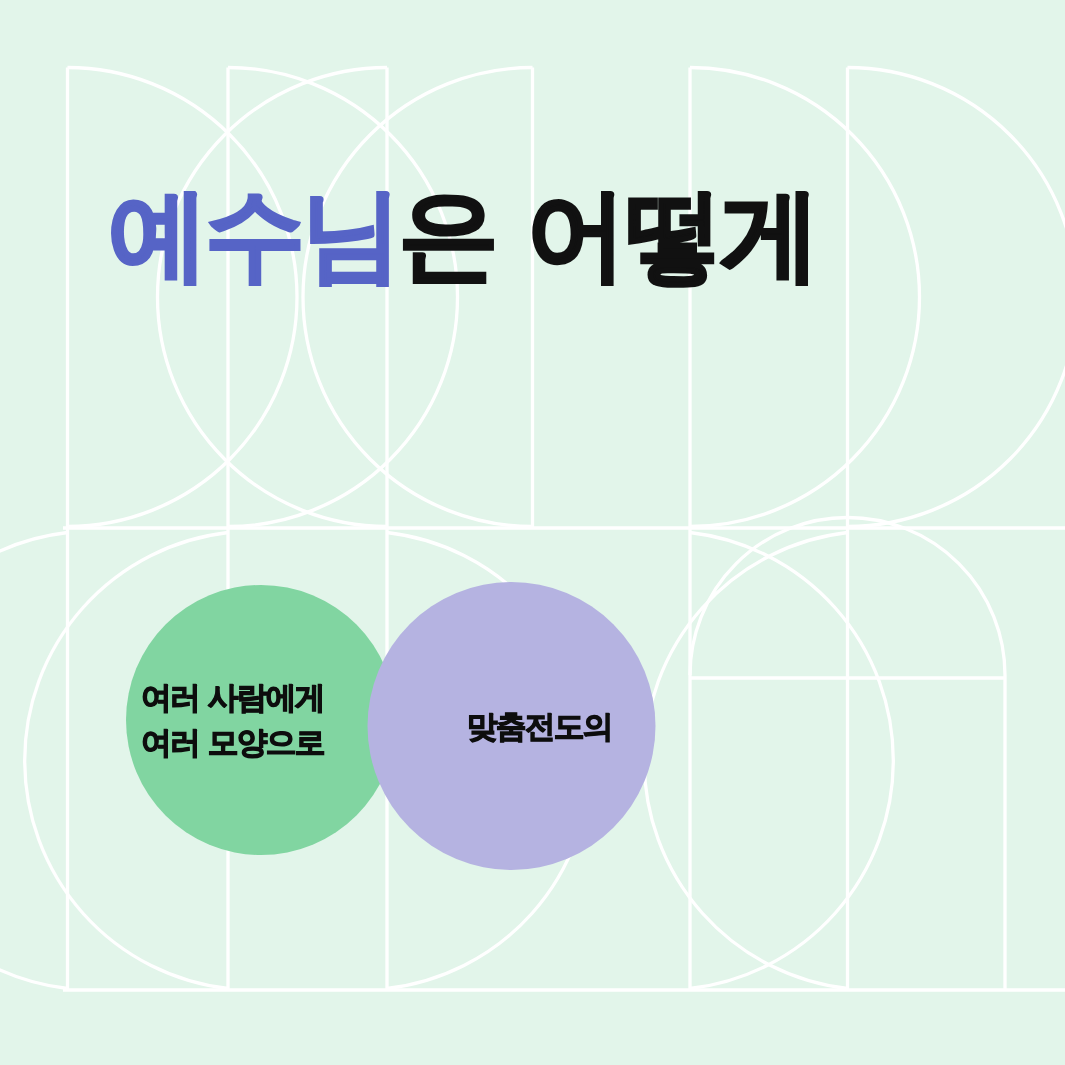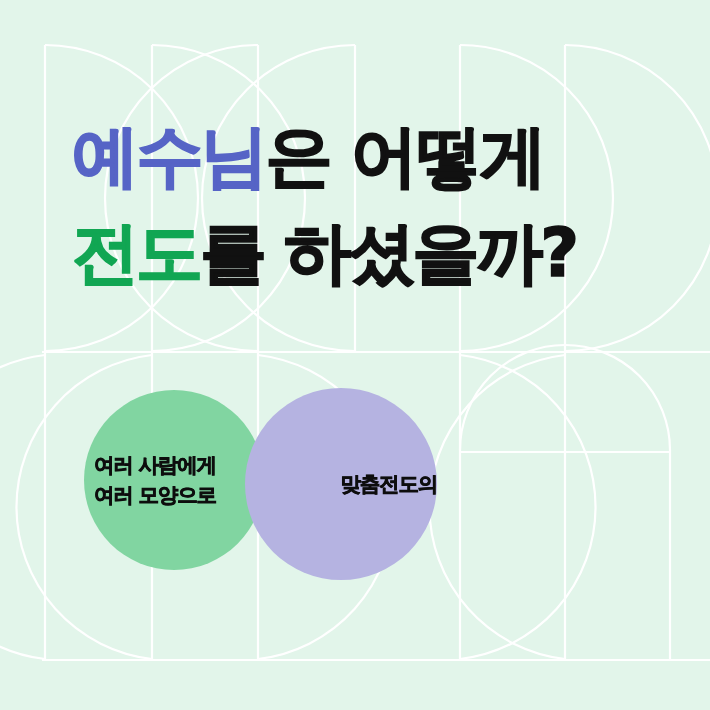--- a/index.html
+++ b/index.html
@@ -87,21 +87,21 @@
     padding-left: 10px;
     box-sizing: border-box;
     z-index: 1;
   }
   #bubble-purple {
     left: 245px;
     top: 388px;
     width: 192px;
     height: 192px;
     background: #b5b3e1;
-    align-items: flex-end;
+    align-items: center;
     padding-left: 37px;
     box-sizing: border-box;
     z-index: 2;
   }
 </style>
 </head>
 <body>
 
 <div id="card">
 
@@ -146,21 +146,20 @@
       <path d="M460,450 A105,105 0 0 1 670,450"></path>
       <path d="M670,450 L670,660"></path>
       <path d="M460,452 L670,452"></path>
 
       <path d="M42,660 L710,660"></path>
     </g>
   </svg>
 
   <div id="headline">
     <span class="hl-line line1"><span class="accent-blue">예수님</span><span>은 어떻게</span></span>
-    <span class="hl-line line2"><span class="accent-green">전도</span><span>를 하셨을까?</span></span>
   </div>
 
   <div id="bubbles">
     <div class="bubble" id="bubble-green">
       <span class="bubble-label">여러 사람에게</span>
       <span class="bubble-label">여러 모양으로</span>
     </div>
     <div class="bubble" id="bubble-purple">
       <span class="bubble-label">맞춤전도의</span>
     </div>

